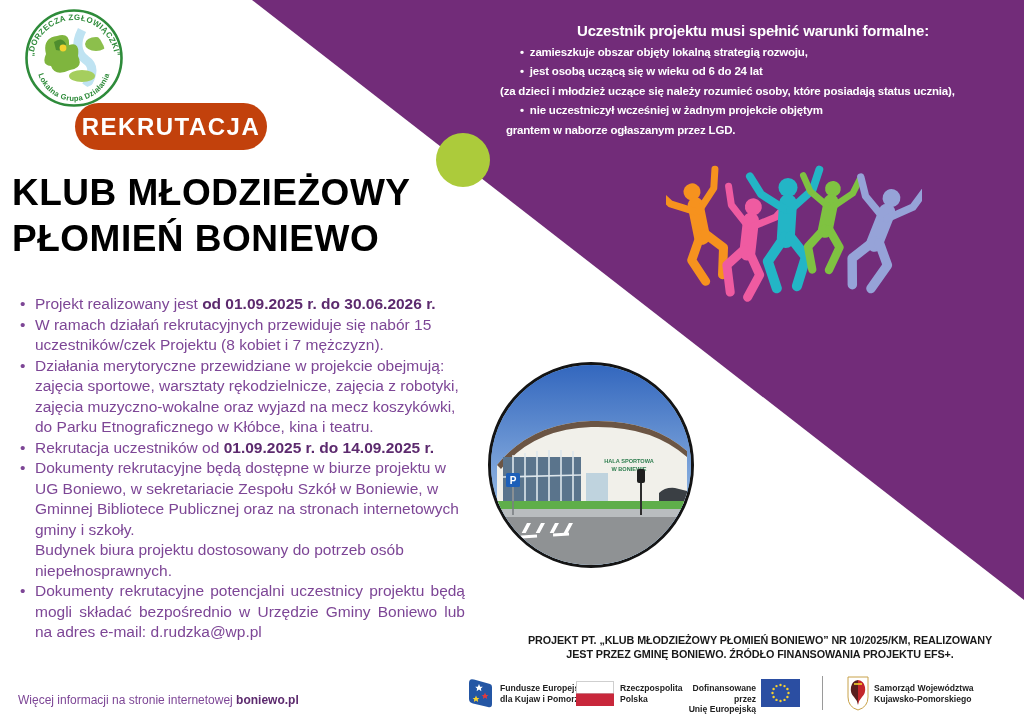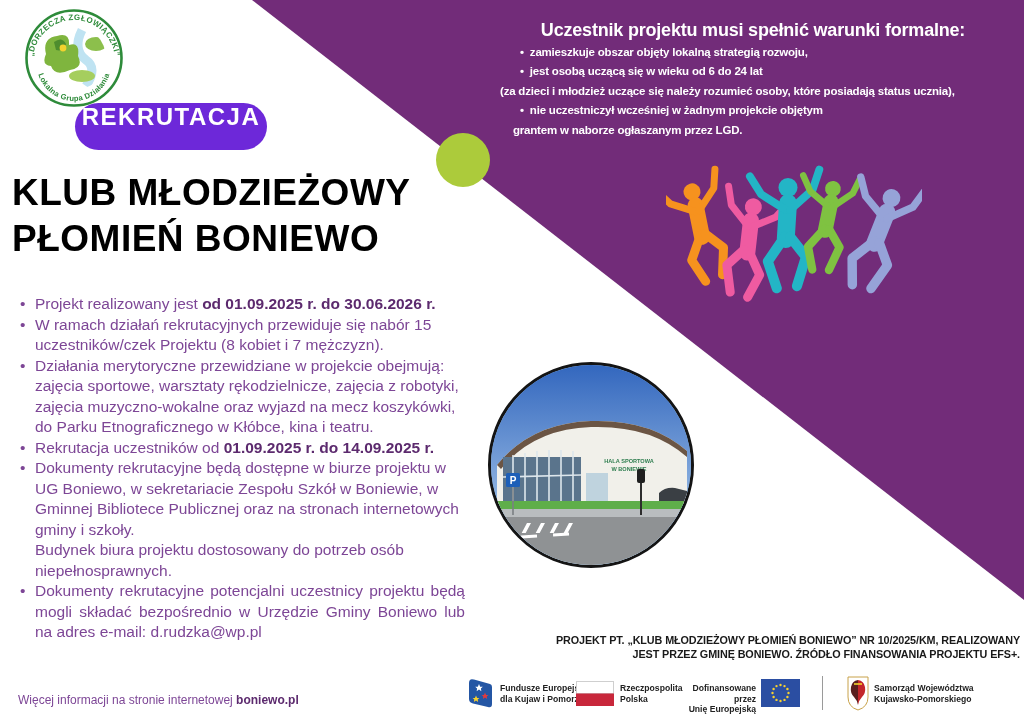--- a/index.html
+++ b/index.html
@@ -8,55 +8,55 @@
     font-family:"Liberation Sans",sans-serif;
   }
   .purple-bg{
     position:absolute;inset:0;background:#722C79;
     clip-path:polygon(252px 0,1024px 0,1024px 600px);
   }
   
   .lgd-logo{position:absolute;left:24px;top:8px;width:100px;height:100px;}
   
   .badge{
-    position:absolute;left:75px;top:103px;width:192px;height:47px;background:#6d28d9;
-    border-radius:26px;color:#fff;display:flex;align-items:flex-start;justify-content:center;
+    position:absolute;left:75px;top:103px;width:192px;height:47px;background:#c2410c;
+    border-radius:26px;color:#fff;display:flex;align-items:center;justify-content:center;
     font-size:24px;font-weight:bold;letter-spacing:1.5px;
   }
   
   .title{position:absolute;left:12px;top:170px;color:#000000;font-weight:bold;
     font-size:37px;line-height:46px;letter-spacing:.5px;white-space:nowrap;}
   
   .green-dot{position:absolute;left:436px;top:133px;width:54px;height:54px;border-radius:50%;background:#ACCB3B;}
   
   .requirements{position:absolute;left:490px;top:21px;width:526px;color:#fff;
     font-size:11.5px;font-weight:bold;line-height:19.5px;letter-spacing:-.2px;}
-  .requirements .rq-head{text-align:center;font-size:18px;margin-bottom:2px;}
+  .requirements .rq-head{text-align:center;font-size:15px;margin-bottom:2px;}
   .rq-line{white-space:nowrap;}
   .rq-line .dot{margin-right:6px;}
   .rq-ml30{margin-left:30px;}
   .rq-ml12{margin-left:10px;}
-  .rq-ml18{margin-left:23px;}
+  .rq-ml18{margin-left:16px;}
   
   .jumpers{position:absolute;left:666px;top:148px;width:256px;height:170px;}
   
   .bullets{position:absolute;left:18px;top:287px;width:447px;color:#7D4696;
     font-size:15.5px;line-height:20.5px;margin-top:7px;}
   .bullets .li{position:relative;padding-left:17px;}
   .bullets .li::before{content:"\2022";position:absolute;left:2px;top:0;color:#7D4696;}
   .bullets b{color:#5C2A6E;}
   .just{text-align:justify;}
   
   .footer-info{position:absolute;left:18px;top:693px;font-size:12px;color:#7D4696;}
   .footer-info b{color:#5C2A6E;}
   
   .photo-circle{position:absolute;left:488px;top:362px;width:206px;height:206px;
     border-radius:50%;border:3px solid #141414;overflow:hidden;box-sizing:border-box;background:#9cc4ea;}
   
-  .project-note{position:absolute;left:500px;top:633px;width:520px;text-align:right;
+  .project-note{position:absolute;left:500px;top:633px;width:520px;text-align:center;
     color:#191919;font-size:10.8px;font-weight:bold;line-height:14px;letter-spacing:-.1px;}
   
   .logos-bar{position:absolute;left:462px;top:670px;width:556px;height:48px;}
   .logos-bar .abs{position:absolute;}
   .logo-label{font-size:8.6px;font-weight:bold;color:#222;line-height:10.5px;}
   .divider{position:absolute;left:360px;top:6px;width:1px;height:34px;background:#9a9a9a;}
 </style>
 </head>
 <body>
 

